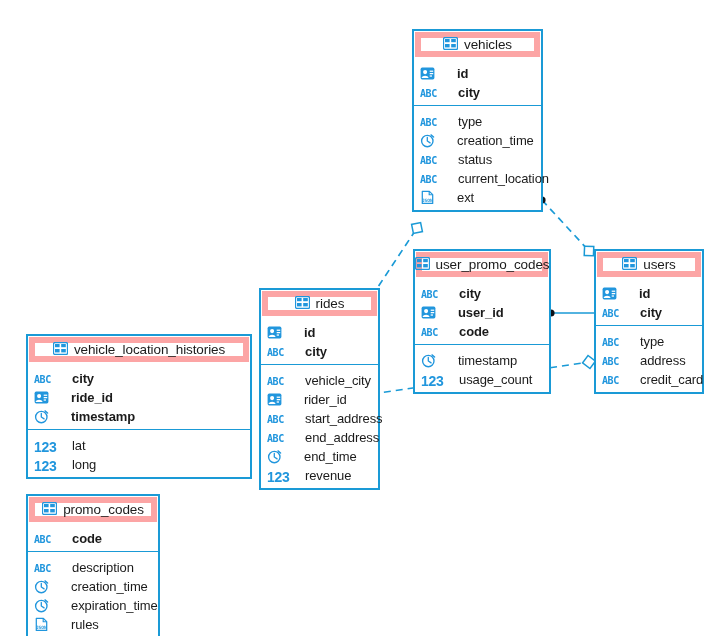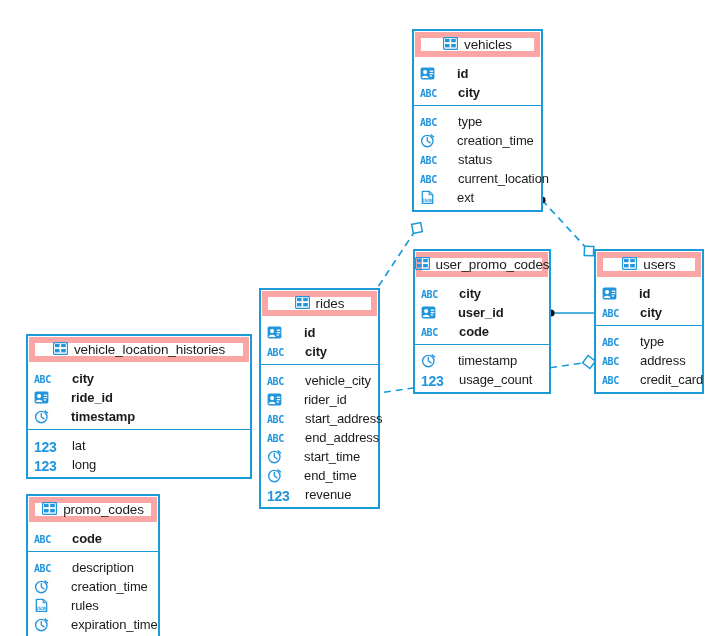--- a/index.html
+++ b/index.html
@@ -374,30 +374,20 @@
             <span class="col-name">end_address</span>
           </div>
           <div class="col-row">
             <span class="ico">
               <svg viewBox="0 0 15 15">
                 <circle cx="7.3" cy="8.0" r="5.7" fill="none" stroke="#2196dd" stroke-width="1.35"></circle>
                 <path d="M7.3 4.4 L7.3 8.0 L10.1 9.9" fill="none" stroke="#2196dd" stroke-width="1.3" stroke-linecap="round"></path>
                 <path d="M11.0 1.9 L13.6 4.0" fill="none" stroke="#2196dd" stroke-width="1.35" stroke-linecap="round"></path>
               </svg>
             </span>
-            <span class="col-name">start_time</span>
-          </div>
-          <div class="col-row">
-            <span class="ico">
-              <svg viewBox="0 0 15 15">
-                <circle cx="7.3" cy="8.0" r="5.7" fill="none" stroke="#2196dd" stroke-width="1.35"></circle>
-                <path d="M7.3 4.4 L7.3 8.0 L10.1 9.9" fill="none" stroke="#2196dd" stroke-width="1.3" stroke-linecap="round"></path>
-                <path d="M11.0 1.9 L13.6 4.0" fill="none" stroke="#2196dd" stroke-width="1.35" stroke-linecap="round"></path>
-              </svg>
-            </span>
             <span class="col-name">end_time</span>
           </div>
           <div class="col-row">
             <span class="ico ico-123">123</span>
             <span class="col-name">revenue</span>
           </div>
         </div>
       </div>
       <div class="table-node" style="left: 26px; top: 334px; width: 226px;">
         <div class="tbl-header">
@@ -482,34 +472,34 @@
                 <circle cx="7.3" cy="8.0" r="5.7" fill="none" stroke="#2196dd" stroke-width="1.35"></circle>
                 <path d="M7.3 4.4 L7.3 8.0 L10.1 9.9" fill="none" stroke="#2196dd" stroke-width="1.3" stroke-linecap="round"></path>
                 <path d="M11.0 1.9 L13.6 4.0" fill="none" stroke="#2196dd" stroke-width="1.35" stroke-linecap="round"></path>
               </svg>
             </span>
             <span class="col-name">creation_time</span>
           </div>
           <div class="col-row">
             <span class="ico">
               <svg viewBox="0 0 15 15">
+                <circle cx="7.3" cy="8.0" r="5.7" fill="none" stroke="#2196dd" stroke-width="1.35"></circle>
+                <path d="M7.3 4.4 L7.3 8.0 L10.1 9.9" fill="none" stroke="#2196dd" stroke-width="1.3" stroke-linecap="round"></path>
+                <path d="M11.0 1.9 L13.6 4.0" fill="none" stroke="#2196dd" stroke-width="1.35" stroke-linecap="round"></path>
+              </svg>
+            </span>
+            <span class="col-name">expiration_time</span>
+          </div>
+          <div class="col-row">
+            <span class="ico">
+              <svg viewBox="0 0 15 15">
                 <path d="M2.3 1.4 H9.4 L12.7 4.6 V13.4 H2.3 Z" fill="none" stroke="#2196dd" stroke-width="1.25" stroke-linejoin="round"></path>
                 <path d="M9.2 1.5 V4.7 H12.6" fill="none" stroke="#2196dd" stroke-width="1.15"></path>
                 <text x="7.3" y="12.2" font-family="DejaVu Sans Mono, monospace" font-size="4.5" font-weight="bold" fill="#2196dd" text-anchor="middle">JSON</text>
               </svg>
             </span>
             <span class="col-name">rules</span>
           </div>
-          <div class="col-row">
-            <span class="ico">
-              <svg viewBox="0 0 15 15">
-                <circle cx="7.3" cy="8.0" r="5.7" fill="none" stroke="#2196dd" stroke-width="1.35"></circle>
-                <path d="M7.3 4.4 L7.3 8.0 L10.1 9.9" fill="none" stroke="#2196dd" stroke-width="1.3" stroke-linecap="round"></path>
-                <path d="M11.0 1.9 L13.6 4.0" fill="none" stroke="#2196dd" stroke-width="1.35" stroke-linecap="round"></path>
-              </svg>
-            </span>
-            <span class="col-name">expiration_time</span>
-          </div>
         </div>
       </div>
     </div>
 
 </div>
 
 </body></html>

